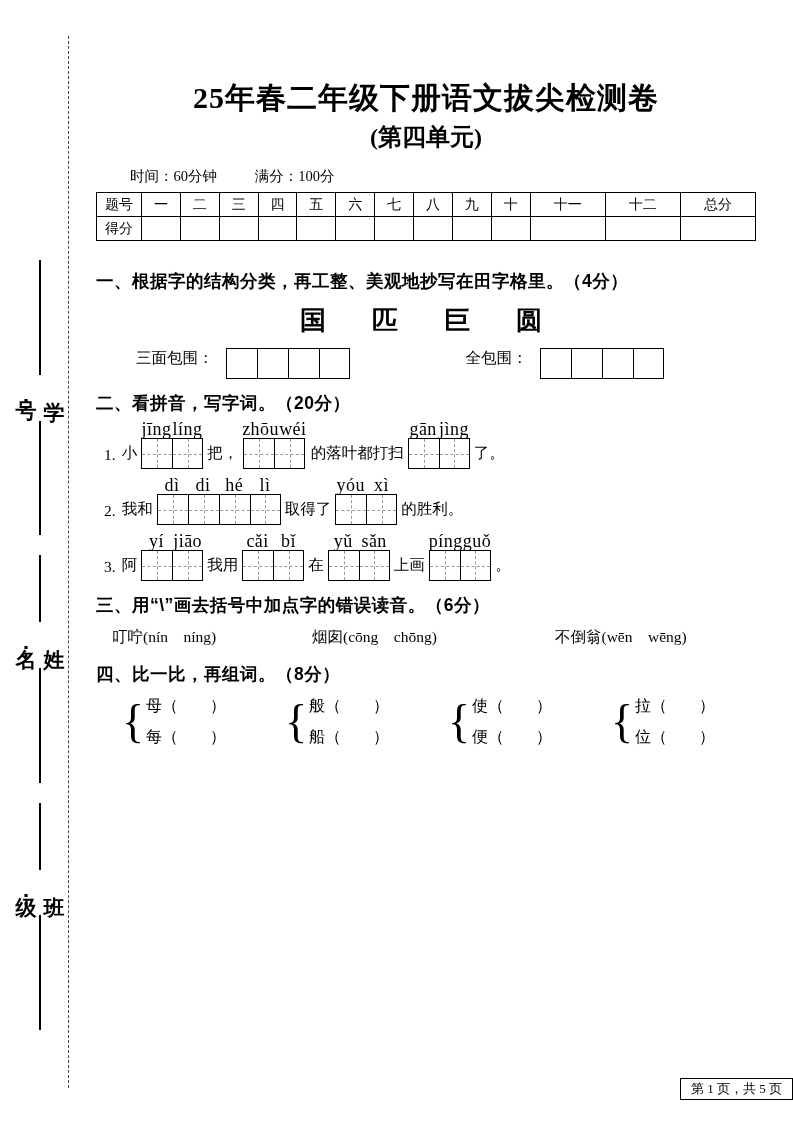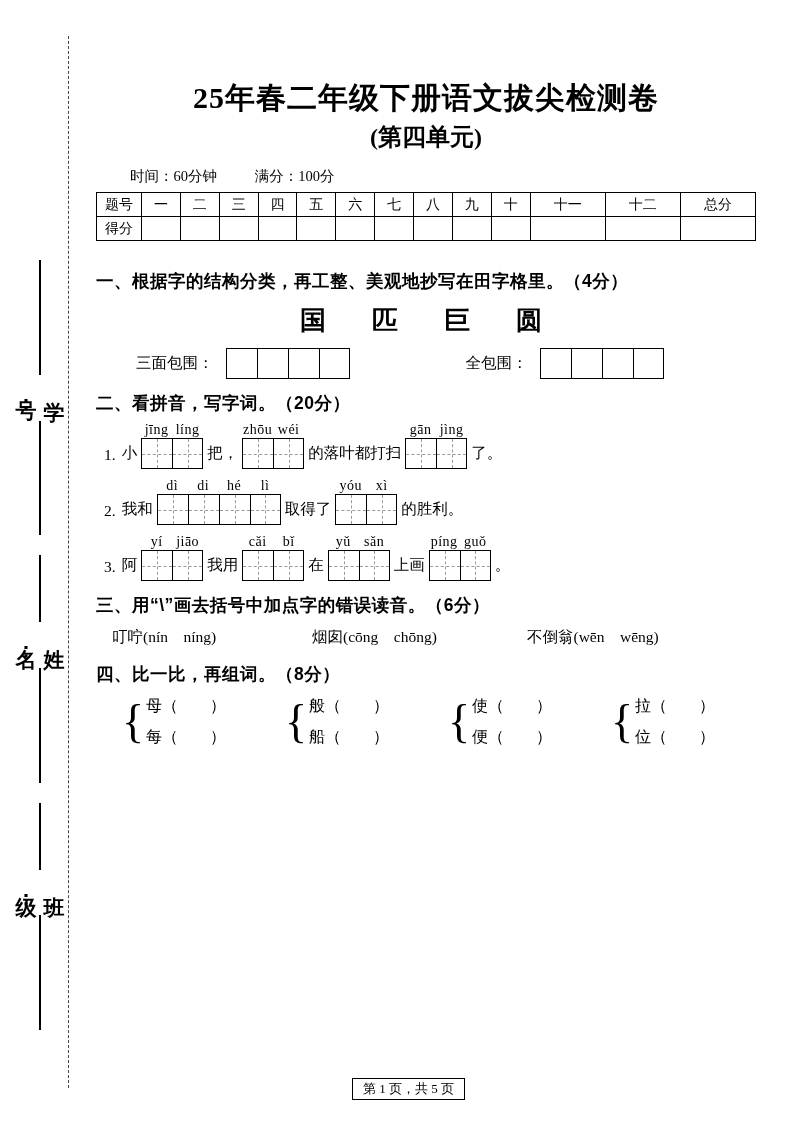--- a/index.html
+++ b/index.html
@@ -115,29 +115,29 @@
   }
   .tzg .cell:before{
     left:50%;top:0;bottom:0;border-left:1px dashed #999;
   }
   .tzg .cell:after{
     top:50%;left:0;right:0;border-top:1px dashed #999;
   }
   .tzg.plain .cell:before,.tzg.plain .cell:after{display:none;}
 
   .sec1-row{
-    display:flex;align-items:center;
+    display:flex;align-items:flex-start;
     margin:6px 0 4px 40px;
     gap:12px;
     font-family:Liberation Mono, monospace;
   }
   .sec1-row .gap{width:92px;}
   .py-group{display:inline-flex;flex-direction:column;align-items:center;}
   .py-text{
-    font-size:14px;
+    font-size:18px;
     font-family:"Liberation Serif", serif;
     height:17px;line-height:17px;
     display:flex;justify-content:space-around;
     width:100%;
     letter-spacing:0.5px;
     align-items:flex-end;
   }
   .py-text span{flex:1;text-align:center;}
   .sent{
     display:flex;align-items:flex-end;
@@ -152,21 +152,21 @@
     margin:6px 0 6px 16px;
     font-size:15.5px;
   }
   .three-grid .line{
     display:flex;
     margin:10px 0 14px 0;
   }
   .three-grid .item{white-space:nowrap;}
   .three-grid .item.a{width:215px;}
   .three-grid .item.b{width:200px;}
-  .three-grid .item.c{width:200px;}
+  .three-grid .item.c{width:200px;margin-left:28px;}
 
   
   .brace-wrap{
     display:flex;
     margin:10px 0 0 26px;
     gap:18px;
   }
   .brace-item{
     display:flex;align-items:center;
     font-size:16px;
@@ -177,21 +177,21 @@
     line-height:40px;
     font-family:"Liberation Serif", serif;
     margin-right:2px;
   }
   .brace-col{display:flex;flex-direction:column;gap:10px;}
   .brace-row{white-space:nowrap;}
 
   .footer{
     position:absolute;
     left:0;right:0;bottom:22px;
-    text-align:center;
+    text-align:right;
     font-size:13px;
     margin-left:24px;
   }
   .footer .box{
     display:inline-block;
     border:1px solid #000;
     padding:1px 10px;
   }
 </style>
 </head>

